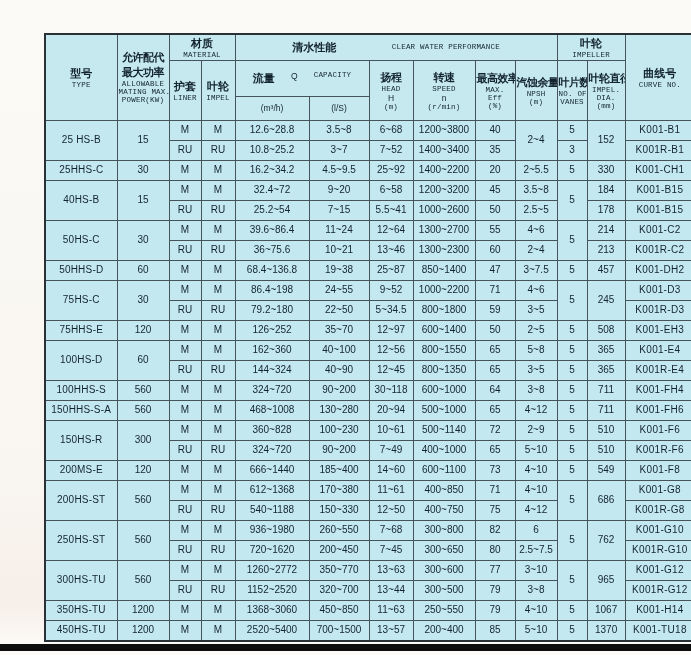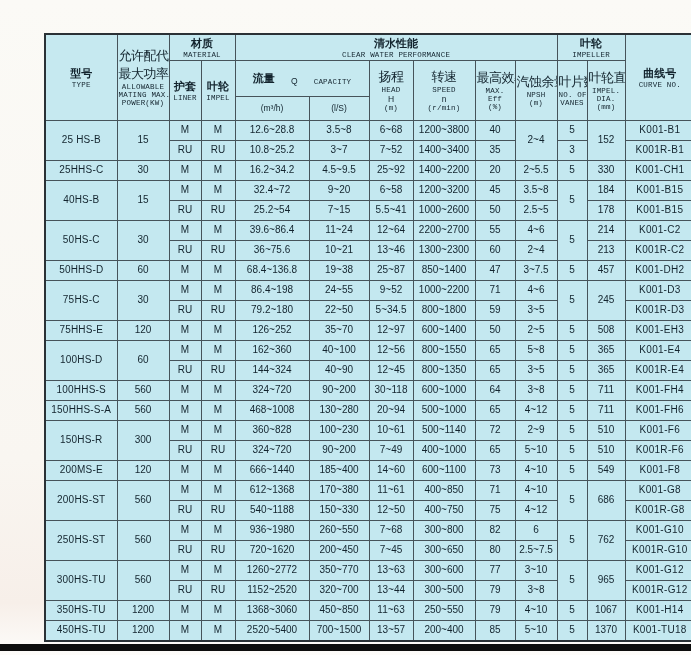--- a/index.html
+++ b/index.html
@@ -3,27 +3,27 @@
 <meta charset="utf-8">
 <style>
   html,body{margin:0;padding:0;}
   body{font-family:"Liberation Sans","DejaVu Sans",sans-serif;}
   .sheet{position:relative;width:691px;height:655px;background:linear-gradient(180deg,#fbfaf6 0%,#f9f6f1 70%,#f7efe9 92%,#fdfcfa 100%);overflow:hidden;}
   table.spec{position:absolute;left:44px;top:33px;width:627px;border-collapse:collapse;table-layout:fixed;background:#c4e8f0;border:2px solid #2a3136;}
   table.spec th,table.spec td{border:1px solid #46535a;color:#13242e;text-align:center;vertical-align:middle;padding:0 1px;overflow:hidden;}
   table.spec td{font-size:10px;height:19px;line-height:1.05;background:#c4e8f0;}
   table.spec th{background:#c6e9f0;font-weight:normal;}
   .zh{display:block;font-size:11px;font-weight:bold;letter-spacing:0px;white-space:nowrap;}
-  .zh-s{display:block;font-size:13px;font-weight:normal;letter-spacing:-0.5px;white-space:nowrap;}
+  .zh-s{display:block;font-size:11px;font-weight:bold;letter-spacing:-0.5px;white-space:nowrap;}
   .en{display:block;font-size:7.5px;letter-spacing:0.2px;white-space:nowrap;font-family:Liberation Mono, monospace;}
   .sym{display:block;font-size:8.5px;white-space:nowrap;}
   .gap4{height:4px;}
   .gap7{height:7px;}
-  .perf-line{display:flex;justify-content:space-evenly;align-items:center;flex-direction:column;}
-  .flow-line{display:flex;justify-content:space-evenly;align-items:flex-end;}
+  .perf-line{display:flex;justify-content:space-evenly;align-items:center;}
+  .flow-line{display:flex;justify-content:space-evenly;align-items:flex-start;}
   td.type{font-size:10.5px;letter-spacing:0.2px;margin-left:25px;}
   td.curve{font-size:10.5px;letter-spacing:0.3px;}
   .hr1{height:26px;}
   .hr2{height:36px;}
   .hr3{height:24px;}
   .bottom-bar{position:absolute;left:0;top:644px;width:691px;height:7px;background:#0d0d0d;}
 </style>
 </head>
 <body>
 
@@ -213,21 +213,21 @@
           <td class="curve">K001-B15</td>
         </tr>
         <tr>
           <td rowspan="2" class="type">50HS-C</td>
           <td rowspan="2">30</td>
           <td>M</td>
           <td>M</td>
           <td>39.6~86.4</td>
           <td>11~24</td>
           <td>12~64</td>
-          <td>2200~2700</td>
+          <td>1300~2700</td>
           <td>55</td>
           <td>4~6</td>
           <td rowspan="2">5</td>
           <td>214</td>
           <td class="curve">K001-C2</td>
         </tr>
         <tr>
           <td>RU</td>
           <td>RU</td>
           <td>36~75.6</td>

